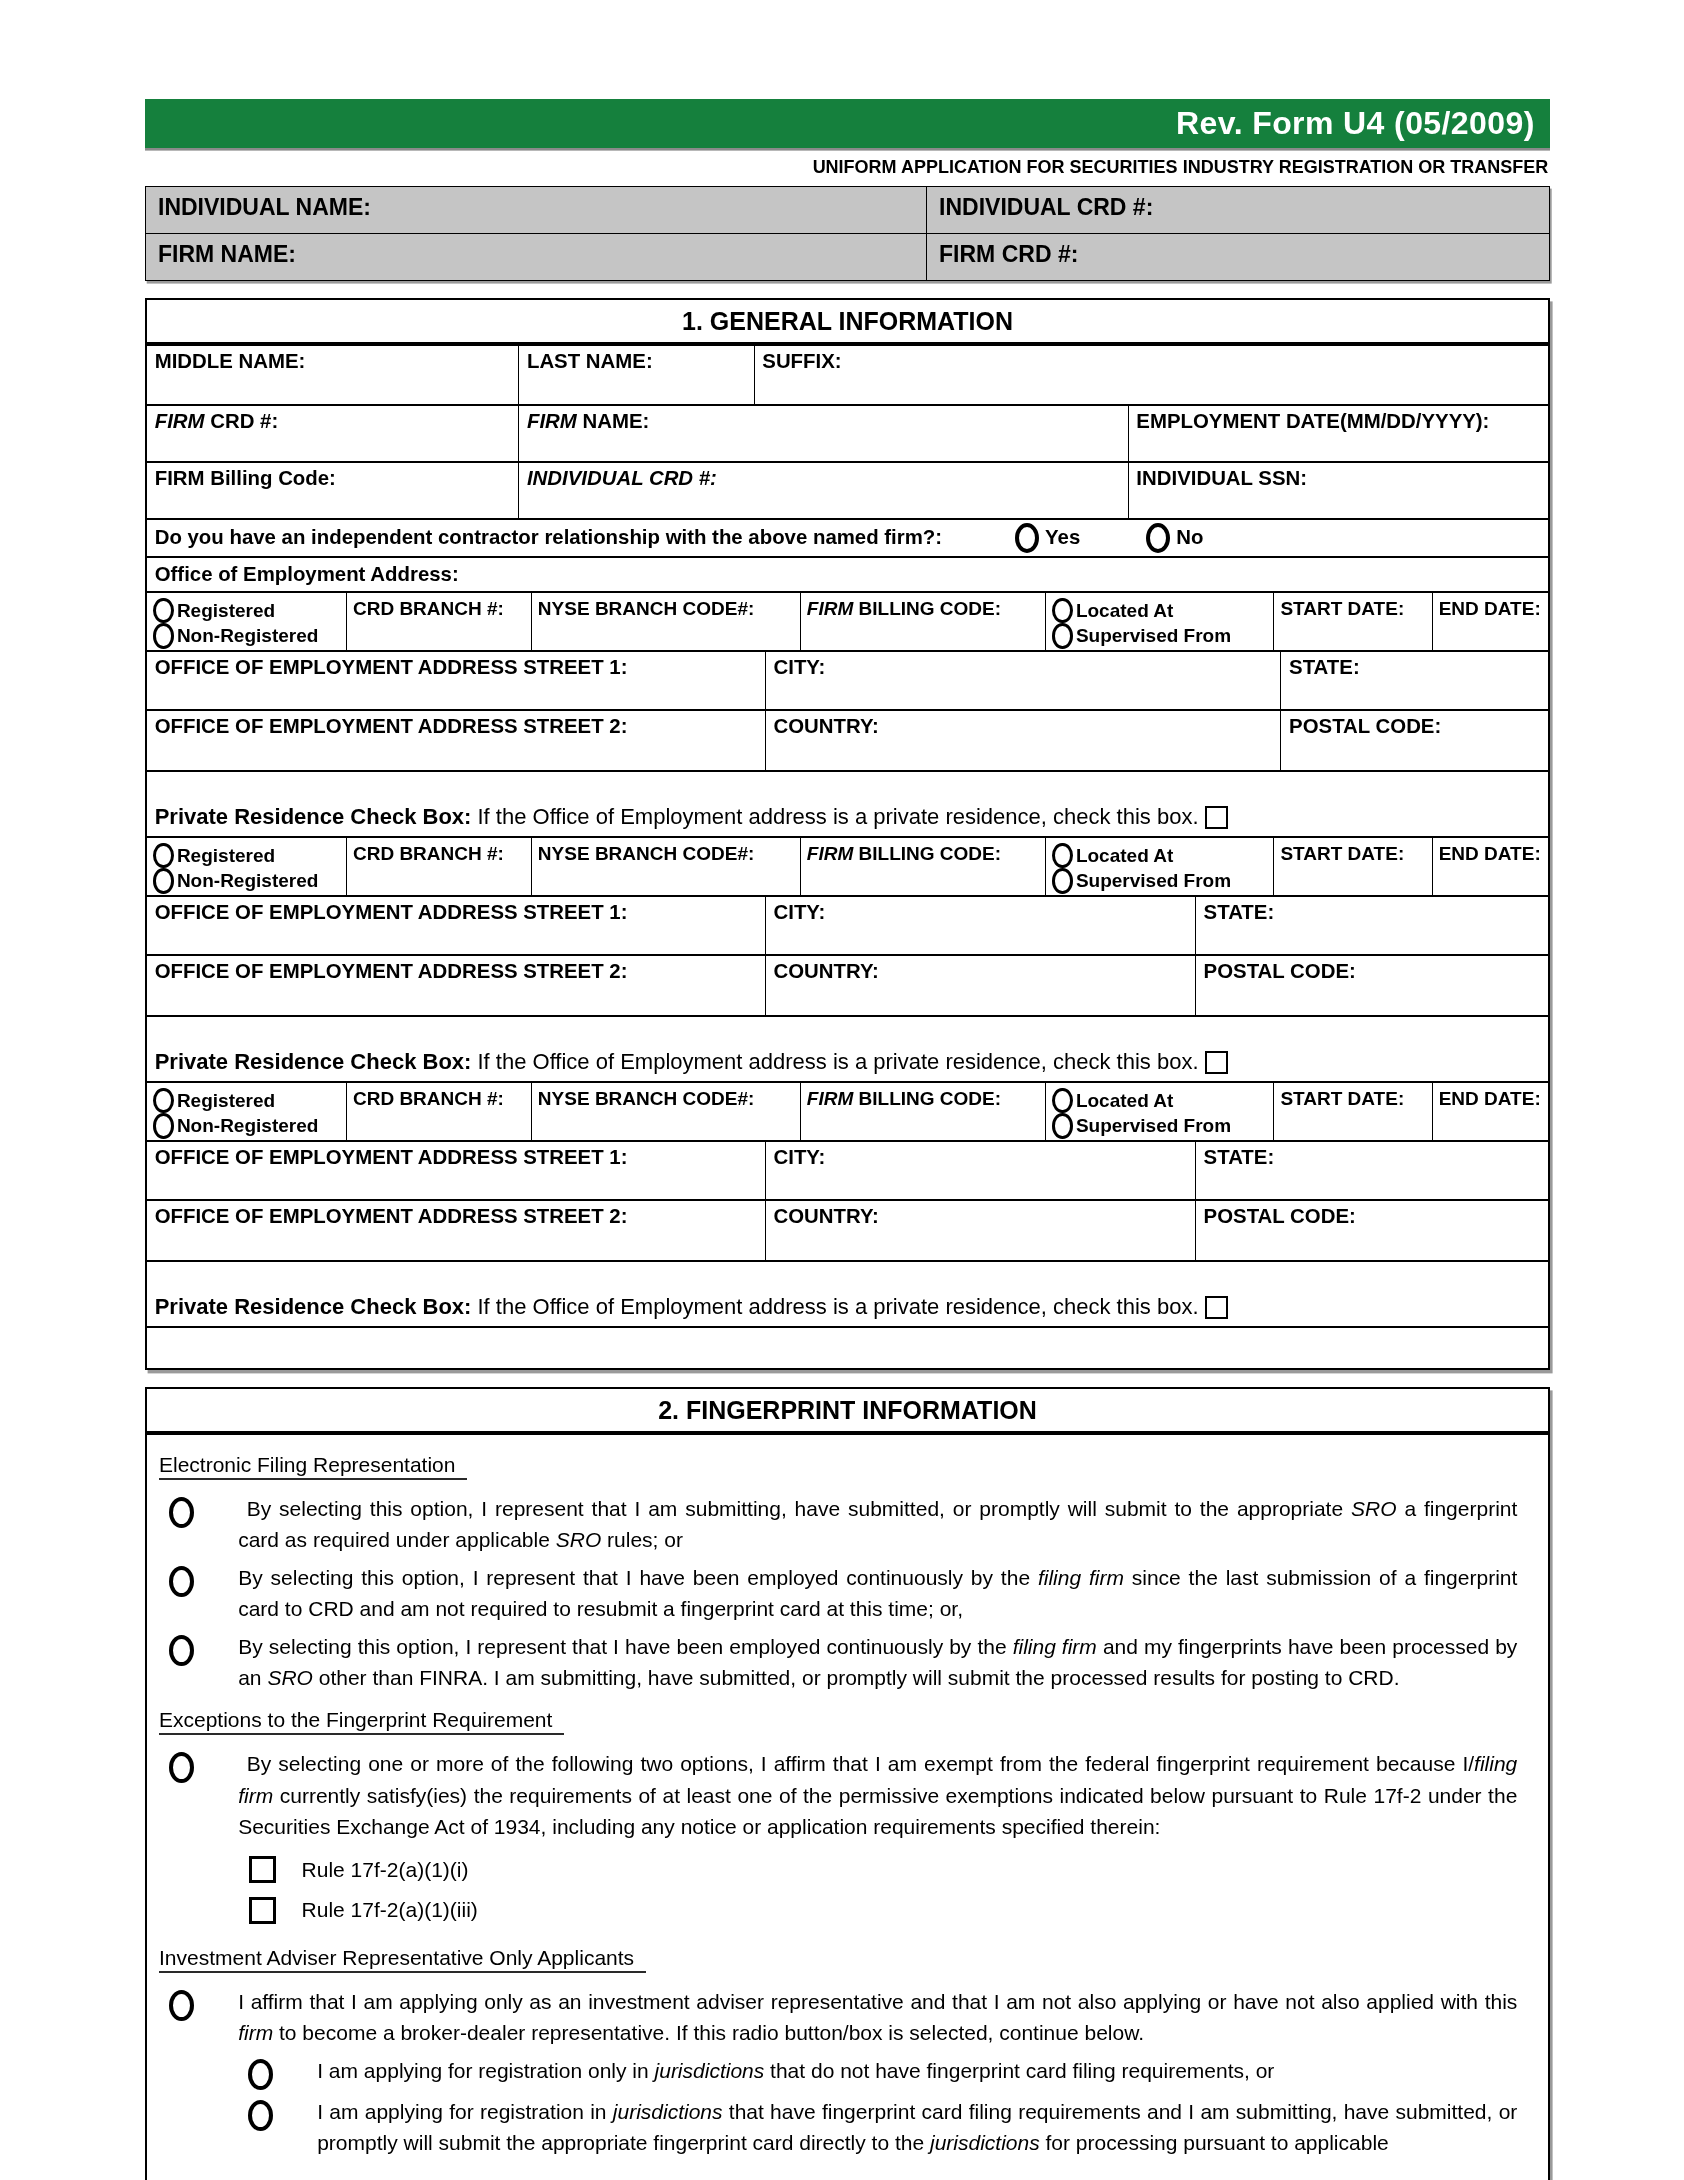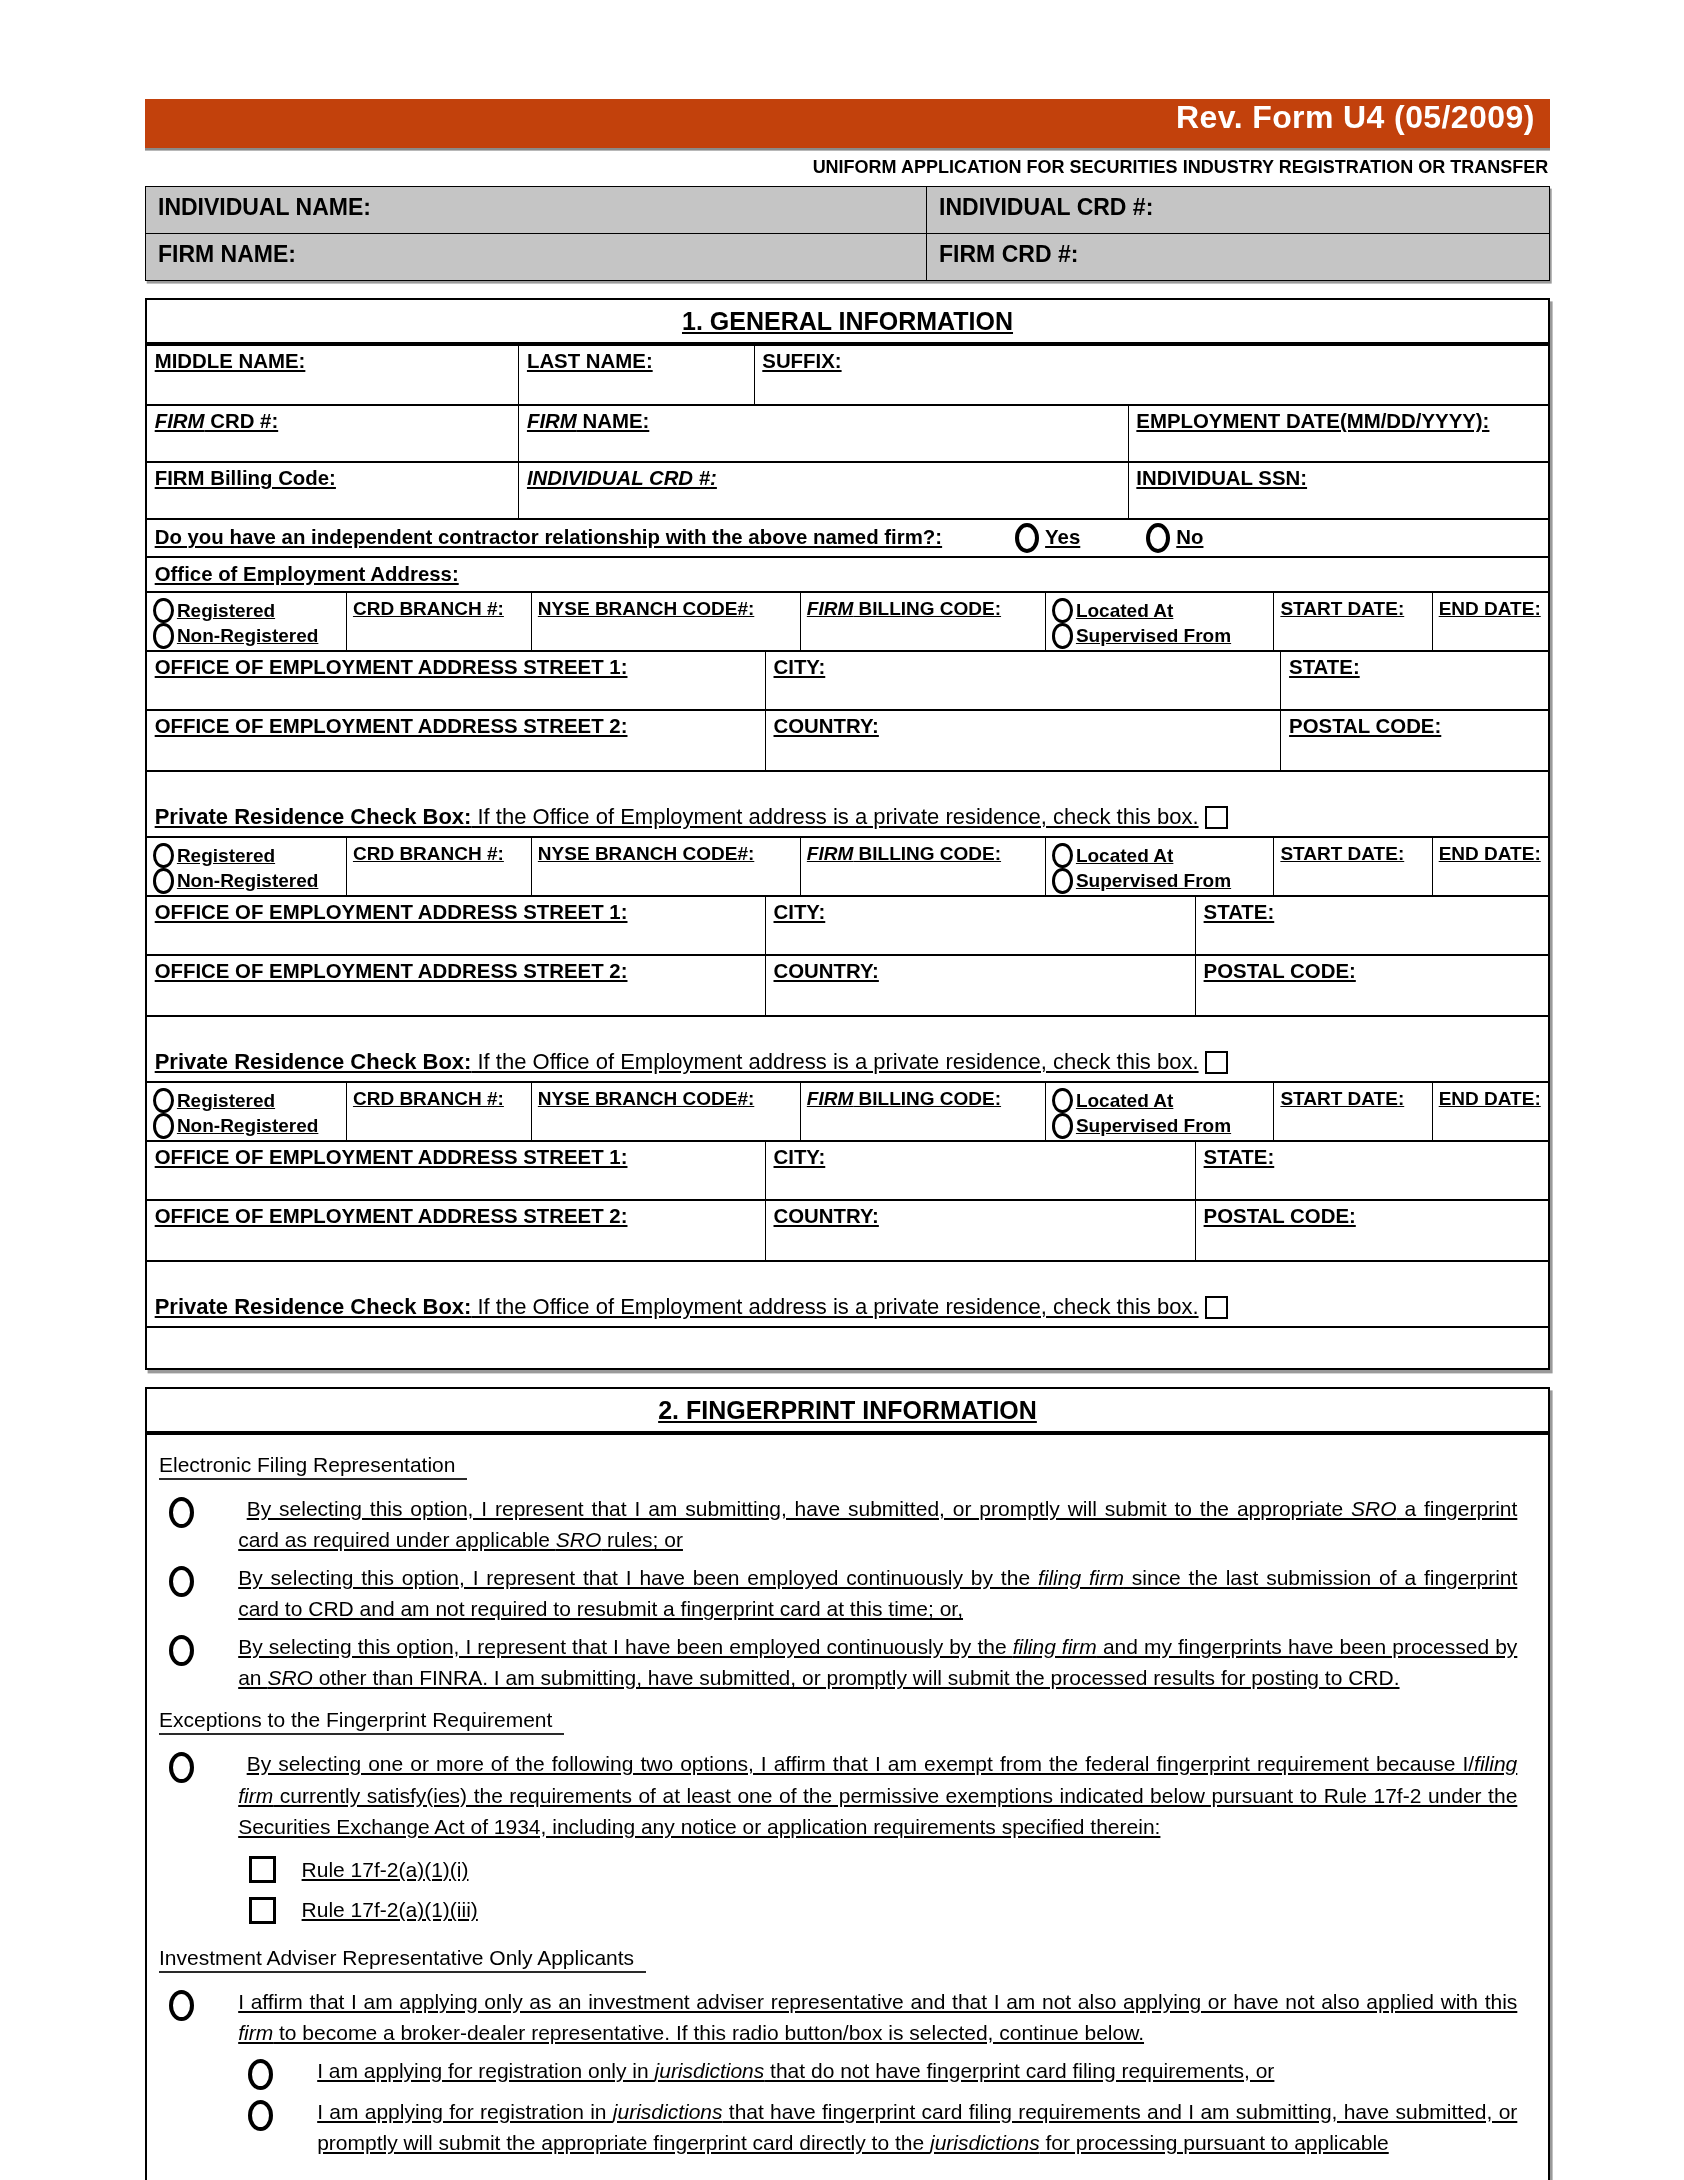--- a/index.html
+++ b/index.html
@@ -1,35 +1,35 @@
 <!DOCTYPE html>
 <html style="font-size:13.6px"><head>
 <meta charset="utf-8">
 <style>
   html,body { margin:0; padding:0; background:#fff; }
   .page { width:1685px; height:2181px; background:#ffffff; position:relative;
           font-family:"Liberation Sans", sans-serif; color:#000; overflow:hidden; }
   .content { position:absolute; left:145px; top:99px; width:1405px; }
 
   
-  .banner { height:49px; background:#c2410c; display:flex; align-items:flex-start;
+  .banner { height:49px; background:#15803d; display:flex; align-items:center;
             justify-content:flex-end; padding-right:15.3px; box-sizing:border-box;
             box-shadow:0 2.6px 0 #8a8a8a; }
   .banner-title { color:#ffffff; font-size:32px; font-weight:bold; letter-spacing:0.4px; }
   .subtitle { text-align:right; font-size:18px; font-weight:bold; margin:8.5px 1.7px 8.5px 0; }
 
   
   .id-table { border:1.7px solid #000; background:#c5c5c5; box-shadow:1.7px 2.6px 0 #9a9a9a; }
   .id-row { display:grid; grid-template-columns:55.6% 44.4%; height:46px; }
   .id-row + .id-row { border-top:1.7px solid #000; }
   .id-cell { padding:6.8px 12px; font-weight:bold; font-size:23px; box-sizing:border-box; }
   .id-cell + .id-cell { border-left:1.7px solid #000; }
 
   
-  .box { border:2.6px solid #000; margin-top:17px; box-shadow:2.6px 3.4px 0 #9a9a9a; background:#fff;text-decoration:underline; }
+  .box { border:2.6px solid #000; margin-top:17px; box-shadow:2.6px 3.4px 0 #9a9a9a; background:#fff; }
   .box-title { text-align:center; font-weight:bold; font-size:25px; padding:6.8px 0 6px;
                border-bottom:4.3px solid #000; }
 
   
   .row { display:grid; border-bottom:2.6px solid #000; box-sizing:border-box; }
   .row:last-child { border-bottom:none; }
   .c { padding:4.3px 7.7px; font-weight:bold; font-size:20.4px; box-sizing:border-box; overflow:hidden; }
   .c + .c { border-left:1.7px solid #000; }
   .rA { grid-template-columns:26.5% 16.8% 30.6% 26.1%; height:60px; }
   .rB { grid-template-columns:26.5% 43.5% 30%; height:57px; }

